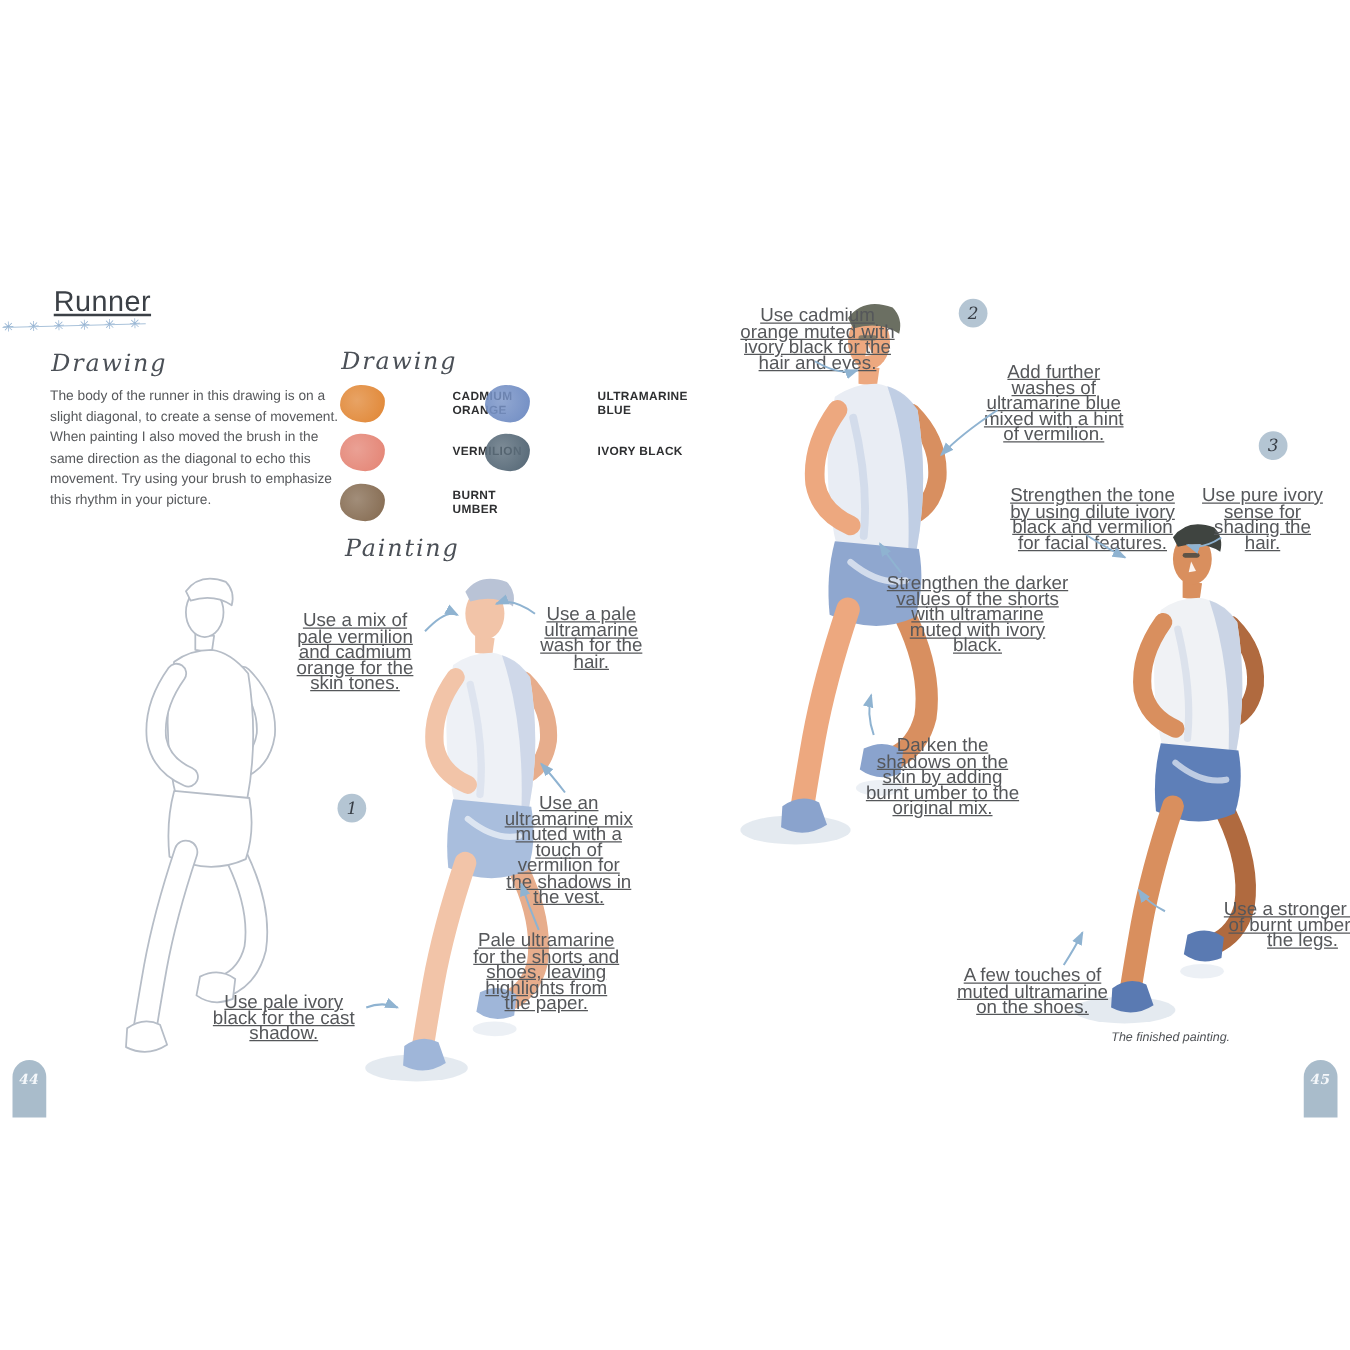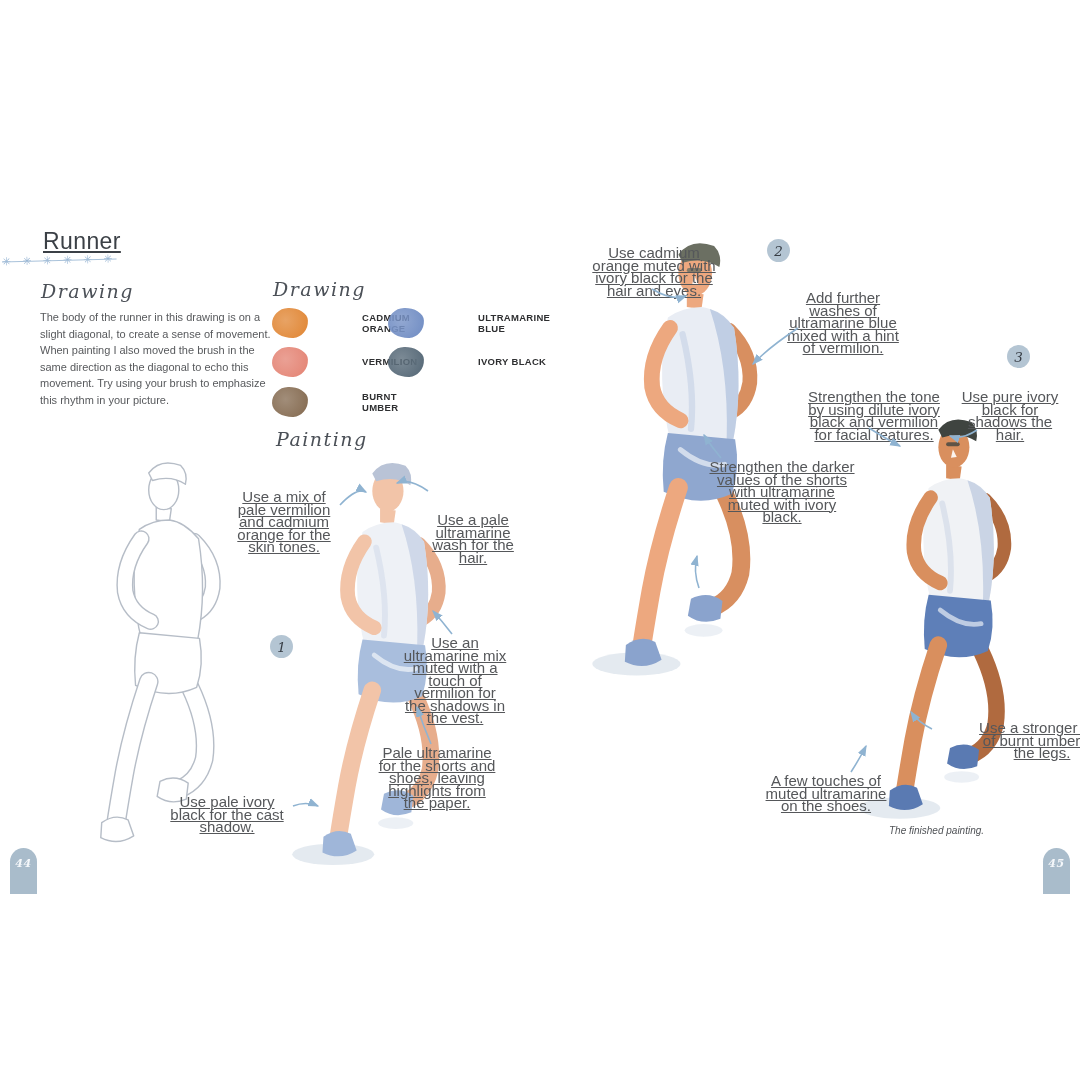--- a/index.html
+++ b/index.html
@@ -177,31 +177,32 @@
         <rect x="96" y="37" width="14" height="4" rx="2" fill="#3f4440" opacity="0.8"></rect>
           <path d="M103,44 l4,8 l-6,1 Z" fill="#ffffff" opacity="0.9"></path>
       </svg>
     </div>
 
   <div class="step-circle" style="left:270px; top:635px;">1</div>
   <div class="step-circle" style="left:767px; top:239px;">2</div>
   <div class="step-circle" style="left:1007px; top:345px;">3</div>
 
   <div class="note" style="left:228px; top:491px; width:112px;">Use a mix of pale vermilion and cadmium orange for the skin tones.</div>
-  <div class="note" style="left:425px; top:486px; width:96px;margin-top:28px;">Use a pale ultramarine wash for the hair.</div>
+  <div class="note" style="left:425px; top:486px; width:96px;">Use a pale ultramarine wash for the hair.</div>
   <div class="note" style="left:402px; top:637px; width:106px;">Use an ultramarine mix muted with a touch of vermilion for the shadows in the vest.</div>
   <div class="note" style="left:378px; top:747px; width:118px;">Pale ultramarine for the shorts and shoes, leaving highlights from the paper.</div>
   <div class="note" style="left:163px; top:796px; width:128px;">Use pale ivory black for the cast shadow.</div>
 
   <div class="note" style="left:590px; top:247px; width:128px;">Use cadmium orange muted with ivory black for the hair and eyes.</div>
   <div class="note" style="left:782px; top:292px; width:122px;">Add further washes of ultramarine blue mixed with a hint of vermilion.</div>
   <div class="note" style="left:708px; top:461px; width:148px;">Strengthen the darker values of the shorts with ultramarine muted with ivory black.</div>
+  <div class="note" style="left:688px; top:591px; width:132px;">Darken the shadows on the skin by adding burnt umber to the original mix.</div>
 
   <div class="note" style="left:808px; top:391px; width:132px;">Strengthen the tone by using dilute ivory black and vermilion for facial features.</div>
-  <div class="note" style="left:960px; top:391px; width:100px;">Use pure ivory black for shadows the hair.</div>
+  <div class="note" style="left:960px; top:391px; width:100px;">Use pure ivory sense for shading the hair.</div>
   <div class="note" style="left:934px; top:722px; width:128px;margin-left:44px;">Use a stronger mix of burnt umber on the legs.</div>
   <div class="note" style="left:757px; top:775px; width:138px;">A few touches of muted ultramarine on the shoes.</div>
 
   <div class="abs caption" style="left:889px; top:825px;">The finished painting.</div>
 
   <div class="page-tab" style="left:10px; top:848px;">44</div>
   <div class="page-tab" style="left:1043px; top:848px;">45</div>
 
   <svg id="arrow-overlay" viewBox="0 0 1080 1080">
     <defs>

